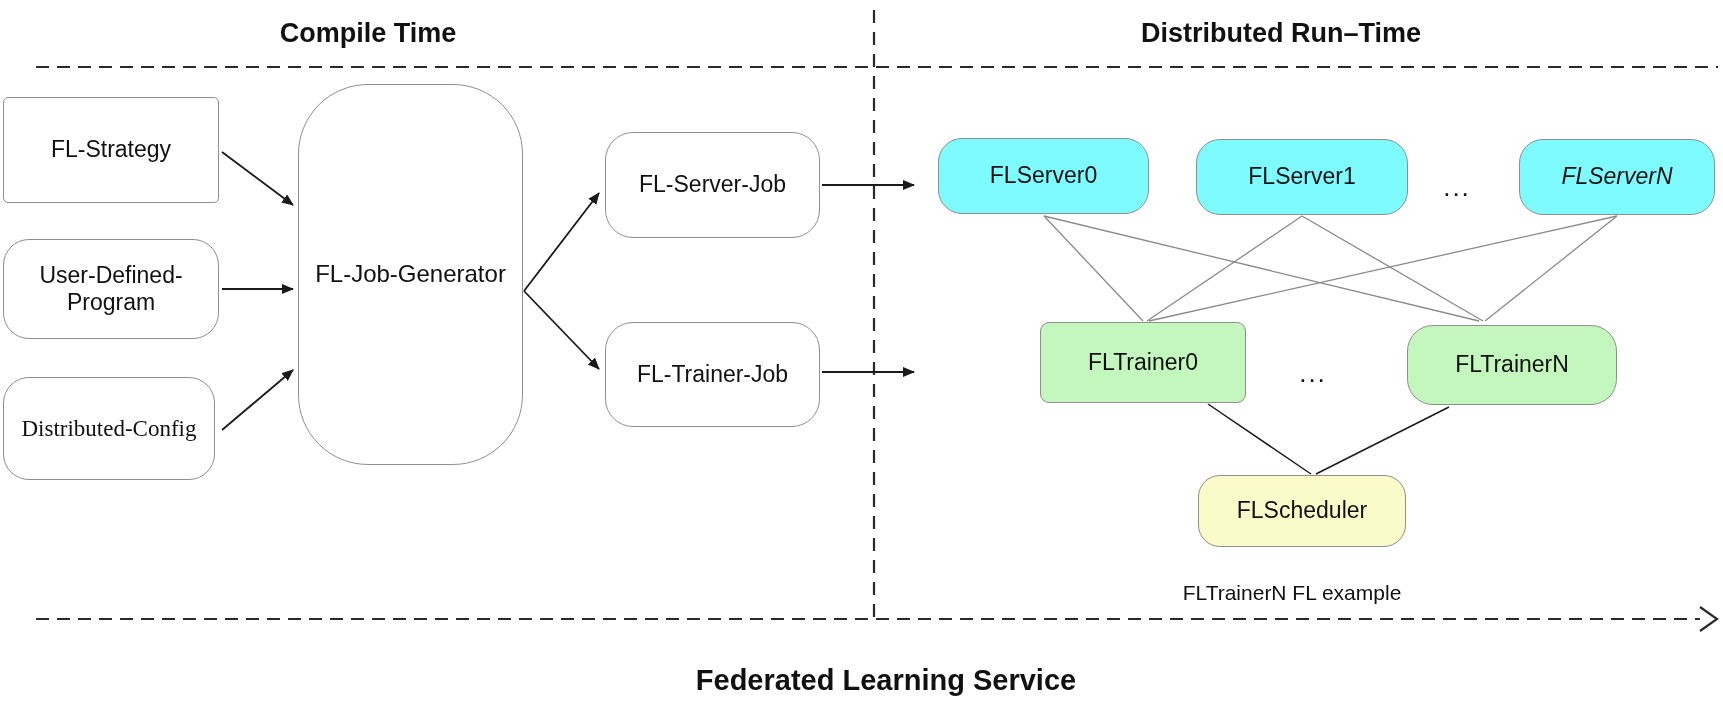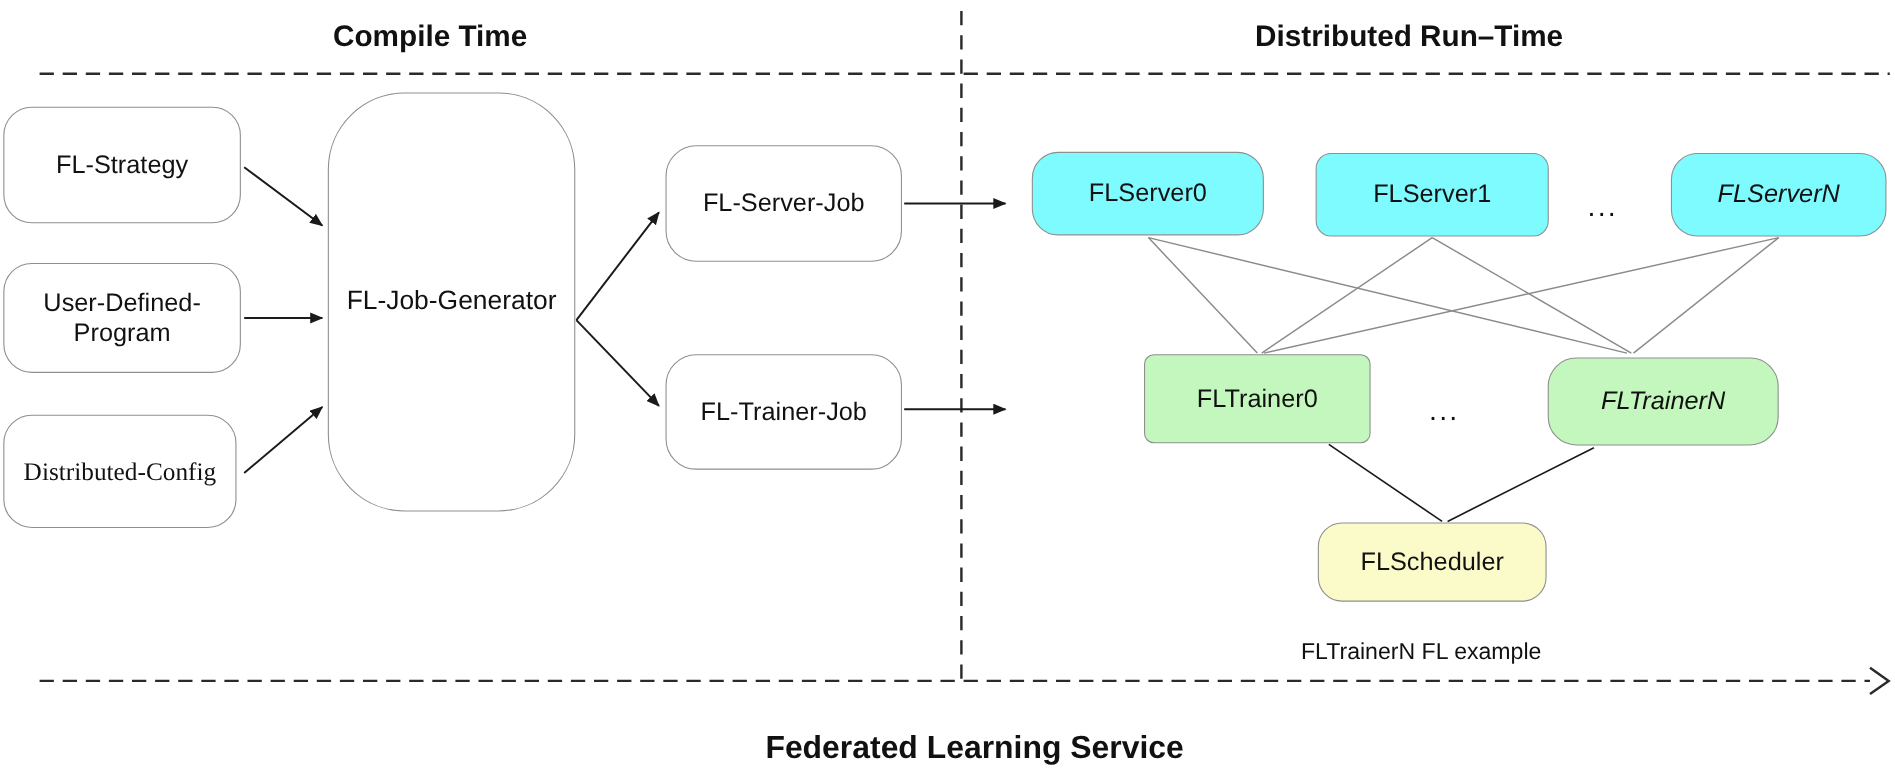--- a/index.html
+++ b/index.html
@@ -2,43 +2,43 @@
 <html><head>
 <meta charset="utf-8">
 <style>
   html,body{margin:0;padding:0;background:#ffffff;}
   body{width:1723px;height:709px;position:relative;overflow:hidden;
        font-family:"Liberation Sans", sans-serif;color:#111;}
   svg{position:absolute;left:0;top:0;}
 
   .heading{position:absolute;transform:translateX(-50%);font-weight:bold;
            font-size:27px;white-space:nowrap;}
-  .h-compile{left:391px;top:18px;}
+  .h-compile{left:368px;top:18px;}
   .h-runtime{left:1281px;top:18px;}
 
   .caption{position:absolute;transform:translateX(-50%);font-size:21px;white-space:nowrap;}
   .c-horizontal{left:1292px;top:581px;}
   .title{position:absolute;transform:translateX(-50%);font-weight:bold;font-size:29px;
          left:886px;top:664px;white-space:nowrap;}
 
   .node{position:absolute;display:flex;align-items:center;justify-content:center;
         box-sizing:border-box;background:#fff;border:1.5px solid #8F8F8F;
         font-size:23px;text-align:center;white-space:pre-line;line-height:1.18;}
-  .n-strategy {left:3px;  top:97px;  width:216px;height:106px;border-radius:26px;}
+  .n-strategy {left:3px;  top:97px;  width:216px;height:106px;border-radius:5px;}
   .n-udp      {left:3px;  top:239px; width:216px;height:100px;border-radius:26px;}
   .n-dconf    {left:3px;  top:377px; width:212px;height:103px;border-radius:26px;font-family:Liberation Serif, serif;}
   .n-gen      {left:298px;top:84px; width:225px;height:381px;border-radius:70px;font-size:24px;}
   .n-sjob     {left:605px;top:132px; width:215px;height:106px;border-radius:28px;}
   .n-tjob     {left:605px;top:322px; width:215px;height:105px;border-radius:28px;}
 
   .n-server0  {left:938px; top:138px;width:211px;height:76px;border-radius:24px;background:#7EFBFF;}
-  .n-server1  {left:1196px;top:139px;width:212px;height:76px;border-radius:14px;background:#7EFBFF;}
+  .n-server1  {left:1196px;top:139px;width:212px;height:76px;border-radius:24px;background:#7EFBFF;}
   .n-servern  {left:1519px;top:139px;width:196px;height:76px;border-radius:24px;background:#7EFBFF;font-style:italic;}
   .n-trainer0 {left:1040px;top:322px;width:206px;height:81px;border-radius:9px;background:#C3F7BE;}
-  .n-trainern {left:1407px;top:325px;width:210px;height:80px;border-radius:26px;background:#C3F7BE;font-style:italic;}
+  .n-trainern {left:1407px;top:325px;width:210px;height:80px;border-radius:26px;background:#C3F7BE;}
   .n-sched    {left:1198px;top:475px;width:208px;height:72px;border-radius:22px;background:#FBFBC9;}
 
   .dots{position:absolute;font-size:26px;letter-spacing:2px;transform:translateX(-50%);}
   .dots-servers{left:1457px;top:172px;}
   .dots-trainers{left:1313px;top:358px;}
 </style>
 </head>
 <body>
 
 <svg width="1723" height="709" viewBox="0 0 1723 709">

